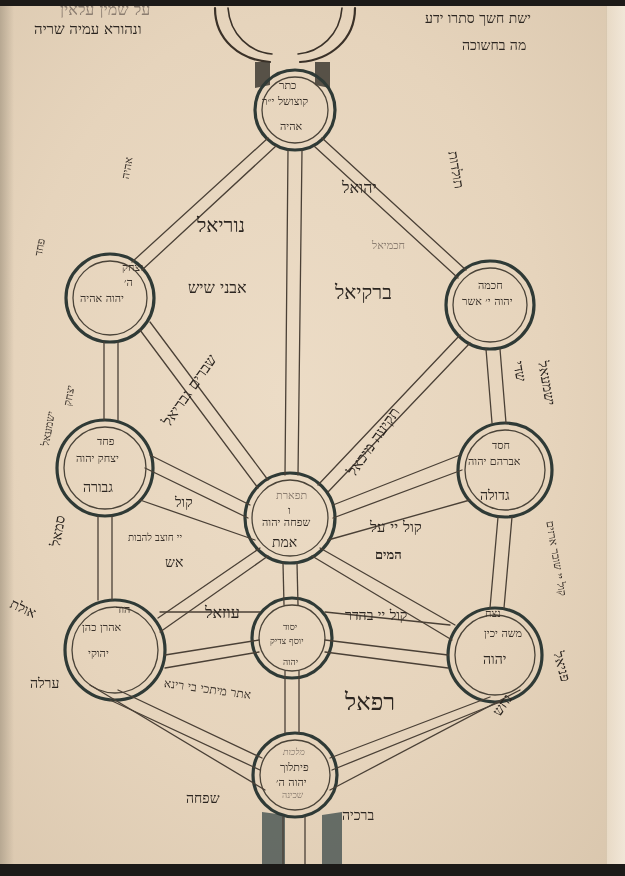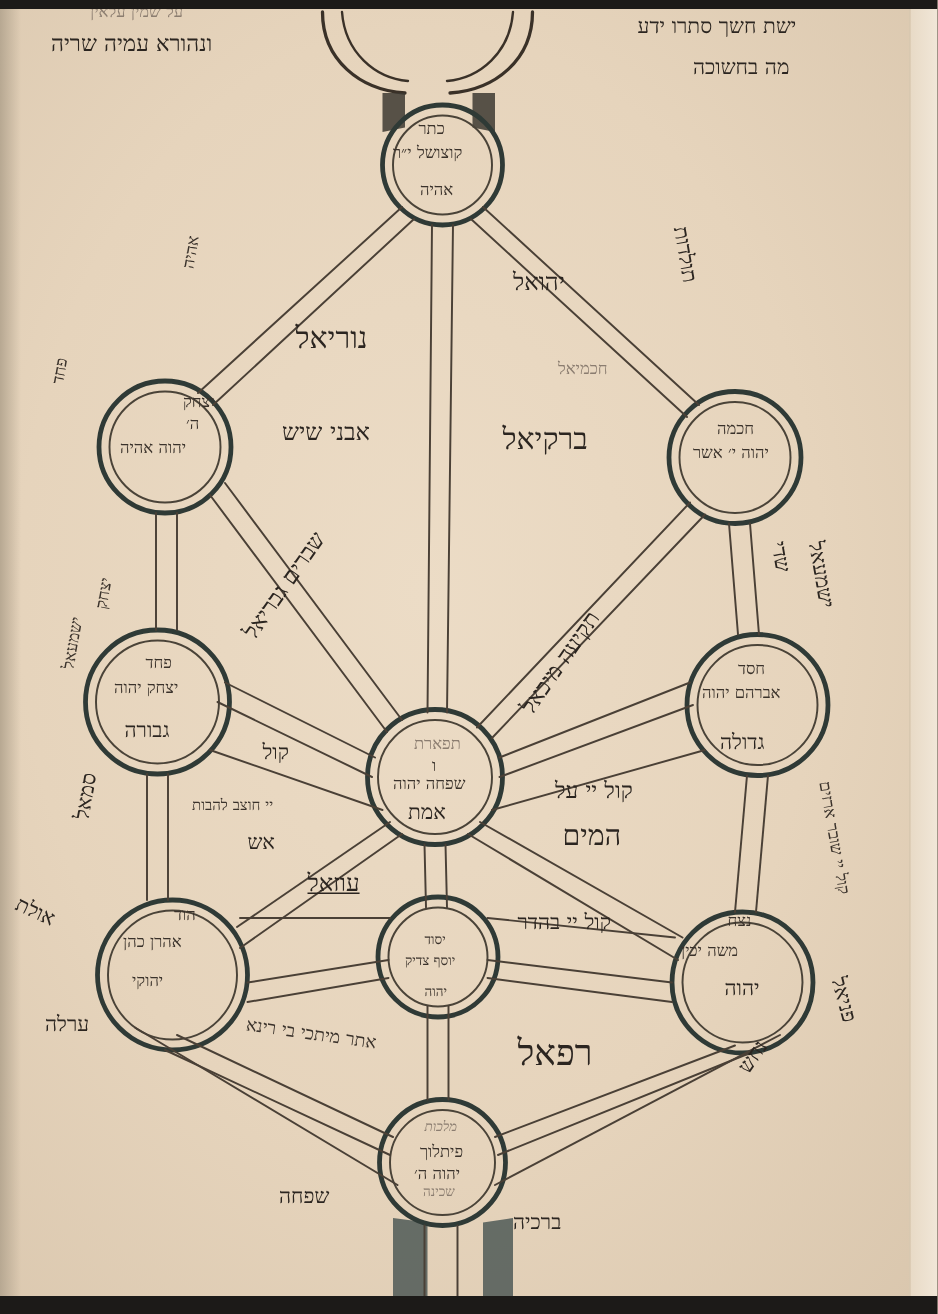--- a/index.html
+++ b/index.html
@@ -131,21 +131,21 @@
 
         <path d="M90,685 L265,790"></path>
           <path d="M520,690 L330,790"></path>
 
         <path d="M283,817 L283,870"></path>
           <path d="M305,817 L305,870"></path>
       </g>
     </g>
   </svg>
 
-  <div class="t small faint" style="left:60px; top:2px; font-size:11px;">על שמין עלאין</div>
+  <div class="t small faint" style="left:60px; top:2px; font-size:16px;">על שמין עלאין</div>
   <div class="t med" style="left:34px; top:22px; font-size:15px;">ונהורא עמיה שריה</div>
   <div class="t med" style="left:425px; top:11px; font-size:14px;">ישת חשך סתרו ידע</div>
   <div class="t med" style="left:462px; top:38px; font-size:14px;">מה בחשוכה</div>
 
   <div>
     <div class="t small" style="left:279px; top:80px;">כתר</div>
     <div class="t small" style="left:262px; top:96px;">קוצושל י״ר</div>
     <div class="t small" style="left:280px; top:121px;">אהיה</div>
   </div>
 
@@ -180,21 +180,21 @@
   </div>
 
   <div>
     <div class="t small" style="left:116px; top:604px;">הוד</div>
     <div class="t small" style="left:82px; top:622px;">אהרן כהן</div>
     <div class="t small" style="left:88px; top:648px;">יהוקי</div>
   </div>
 
   <div>
     <div class="t small" style="left:485px; top:608px;">נצח</div>
-    <div class="t small" style="left:454px; top:628px;">משה יכין</div>
+    <div class="t small" style="left:484px; top:628px;">משה יכין</div>
     <div class="t med" style="left:483px; top:652px;">יהוה</div>
   </div>
 
   <div>
     <div class="t small" style="left:283px; top:623px; font-size:9px;">יסוד</div>
     <div class="t small" style="left:270px; top:637px; font-size:9px;">יוסף צדיק</div>
     <div class="t small" style="left:283px; top:658px; font-size:9px;">יהוה</div>
   </div>
 
   <div>
@@ -208,22 +208,22 @@
   <div class="t med" style="left:188px; top:280px; font-size:16px;">אבני שיש</div>
   <div class="t med" style="left:342px; top:180px; font-size:16px;">יהואל</div>
   <div class="t small faint" style="left:372px; top:240px;">חכמיאל</div>
   <div class="t big" style="left:335px; top:282px;">ברקיאל</div>
   <div class="t med" style="left:160px; top:420px; font-size:15px; transform:rotate(-55deg); transform-origin:left top;">שברים גבריאל</div>
   <div class="t med" style="left:345px; top:470px; font-size:15px; transform:rotate(-55deg); transform-origin:left top;">תקיעה מיכאל</div>
   <div class="t med" style="left:175px; top:495px;">קול</div>
   <div class="t small" style="left:128px; top:533px; font-size:10px;">יי חוצב להבות</div>
   <div class="t med" style="left:165px; top:555px;">אש</div>
   <div class="t med" style="left:370px; top:520px; font-size:15px;">קול יי על</div>
-  <div class="t med" style="left:375px; top:548px; font-size:19px;">המים</div>
-  <div class="t med" style="left:205px; top:581px; font-size:16px;text-decoration:underline;">עוזאל</div>
+  <div class="t med" style="left:375px; top:548px; font-size:13px;font-weight:bold;">המים</div>
+  <div class="t med" style="left:205px; top:605px; font-size:16px;">עוזאל</div>
   <div class="t med" style="left:345px; top:608px; font-size:14px;">קול יי בהדר</div>
   <div class="t big" style="left:345px; top:690px; font-size:24px;">רפאל</div>
   <div class="t small" style="left:165px; top:677px; font-size:12px; transform:rotate(8deg); transform-origin:left top;">אתר מיתכי בי רינא</div>
 
   <div class="t small" style="left:120px; top:178px; transform:rotate(-80deg); transform-origin:left top;">אהיה</div>
   <div class="t small" style="left:33px; top:255px; transform:rotate(-80deg); transform-origin:left top;">פחד</div>
   <div class="t small" style="left:62px; top:405px; transform:rotate(-80deg); transform-origin:left top;">יצחק</div>
   <div class="t small" style="left:40px; top:445px; transform:rotate(-80deg); transform-origin:left top;">ישמעאל</div>
   <div class="t med" style="left:48px; top:545px; transform:rotate(-80deg); transform-origin:left top;">סמאל</div>
   <div class="t med" style="left:14px; top:596px; transform:rotate(25deg); transform-origin:left top;">אולת</div>

